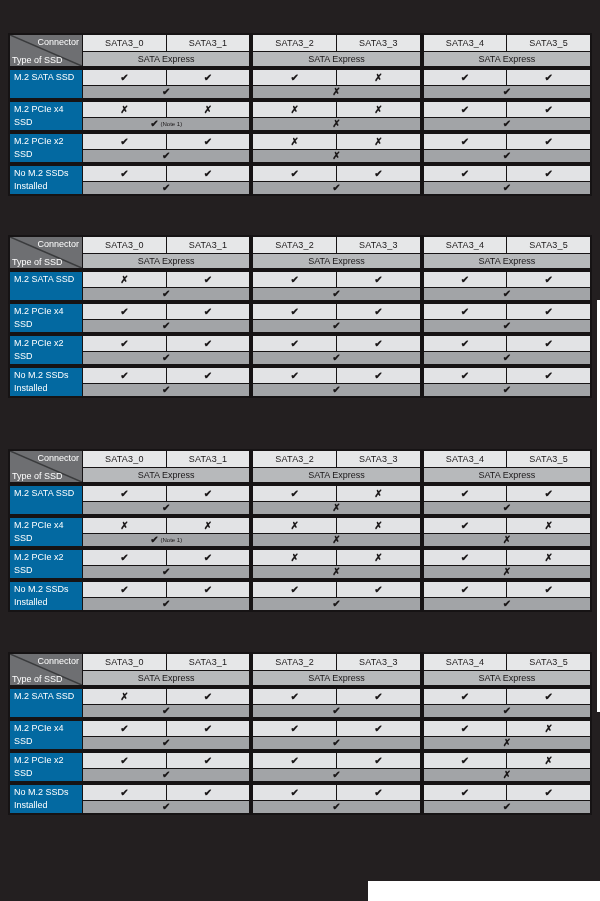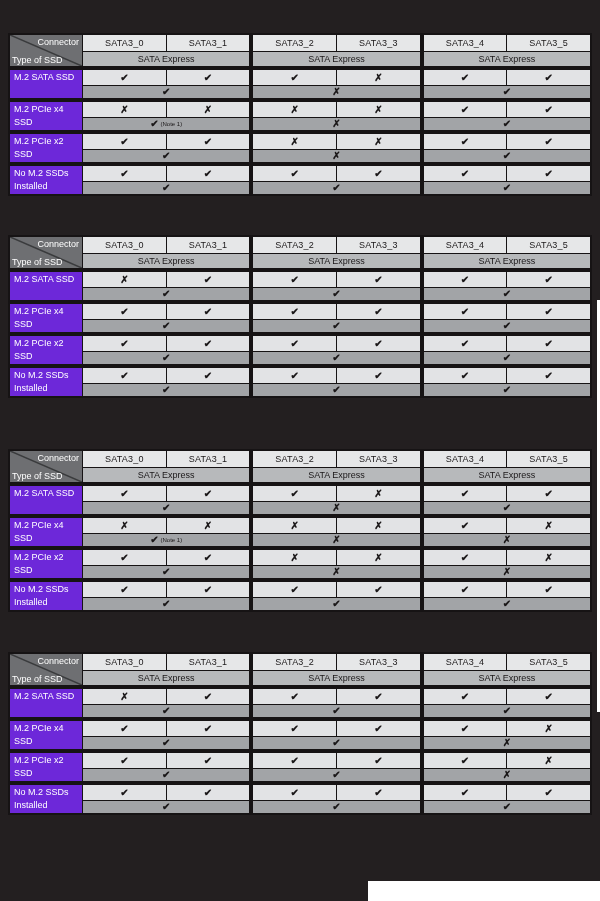--- a/index.html
+++ b/index.html
@@ -16,21 +16,21 @@
     grid-template-rows:16px 14px 2px 15px 12px 2px 15px 12px 2px 15px 12px 2px 15px 12px;
     gap:1px;
   }
   .t1 { top:33px; } .t2 { top:235px; } .t3 { top:449px; } .t4 { top:652px; }
   .cell { box-sizing:border-box; display:flex; align-items:center; justify-content:center; overflow:hidden; }
   .hdr  { background:#e6e7e8; font-size:9px; color:#1a1718; letter-spacing:0.2px; }
   .grp  { background:#b7b9bb; font-size:9px; color:#1a1718; }
   .ports{ background:#e2e3e5; }
   .expr { background:#a2a4a7; }
   .labelcell {
-    background:#6d28d9; color:#ffffff; font-size:9px;
+    background:#0369a1; color:#ffffff; font-size:9px;
     flex-direction:column; align-items:stretch; justify-content:flex-end;
   }
   .labelcell .l1 { height:15px; line-height:15px; padding-left:4px; white-space:nowrap; }
   .labelcell .l2 { height:13px; line-height:11px; padding-left:4px; white-space:nowrap; }
   .corner { background:#6e6f72; position:relative; }
   .corner svg { position:absolute; left:0; top:0; width:100%; height:100%; }
   .corner .ctop { position:absolute; top:2px; right:3px; font-size:9px; color:#ffffff; }
   .corner .cbot { position:absolute; bottom:1px; left:2px; font-size:9px; color:#ffffff; }
   .mark { font-size:10px; font-weight:bold; color:#1a1718; line-height:1; }
   .note { font-size:6px; color:#1a1718; margin-left:2px; white-space:nowrap; }

